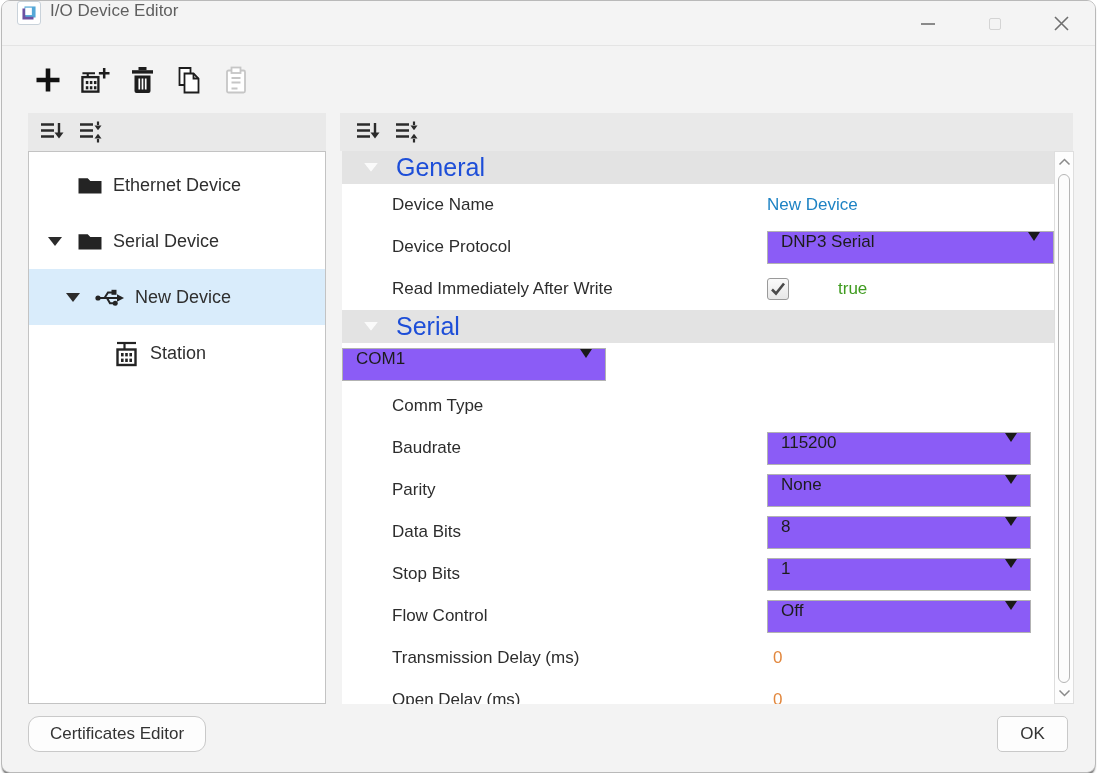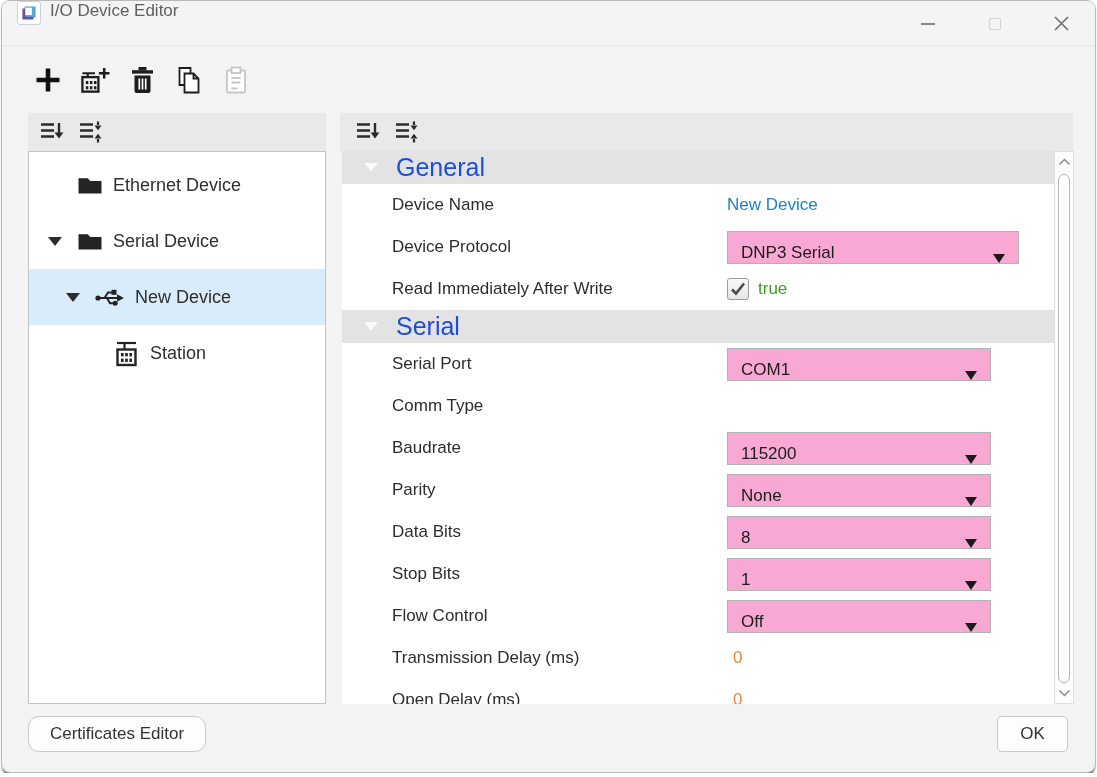--- a/index.html
+++ b/index.html
@@ -46,24 +46,24 @@
   .tri-down{width:0;height:0;border-left:7px solid transparent;border-right:7px solid transparent;
     border-top:9px solid #2b2b2b;}
   .tree-icon{margin-right:10px;display:flex;align-items:center;}
 
   
   .prop-area{position:absolute;left:340px;top:150px;width:712px;height:553px;background:#fff;overflow:hidden;}
   .section-header{height:33px;background:#e3e3e3;display:flex;align-items:center;padding-left:22px;}
   .section-tri{width:0;height:0;border-left:7px solid transparent;border-right:7px solid transparent;
     border-top:9px solid #fafafa;filter:drop-shadow(0 0 .5px #cfcfcf);margin-right:18px;}
   .section-title{font-size:25px;color:#1d4ed8;}
-  .prop-row{height:42px;display:flex;align-items:center;}
+  .prop-row{height:42px;display:flex;align-items:center;gap:40px;}
   .plabel{width:385px;padding-left:50px;font-size:17px;color:#2d2d2d;flex:none;}
   .link-value{font-size:17px;cursor:pointer;}
-  .dropdown{height:33px;border:1px solid #b2b2b2;background:#f9a8d4;display:flex;align-items:flex-end;
+  .dropdown{height:33px;border:1px solid #b2b2b2;background:#8b5cf6;display:flex;align-items:flex-start;
     justify-content:space-between;padding:0 13px;font-size:17px;color:#1c1c1c;cursor:default;}
   .dd-wide{width:292px;}
   .dd-std{width:264px;}
   .dd-arrow{width:0;height:0;border-left:6.5px solid transparent;border-right:6.5px solid transparent;
     border-top:9px solid #1a1a1a;}
   .checkbox{width:22px;height:22px;border:1px solid #9a9a9a;border-radius:3px;
     background:linear-gradient(#fafafa,#e7e7e7);display:flex;align-items:center;justify-content:center;}
   .check-label{margin-left:9px;font-size:17px;}
   .num-value{font-size:17px;}
 
@@ -283,21 +283,20 @@
       </span>
       <span class="check-label" style="color:#3f9b1f;">true</span>
     </div>
 
     <div class="section-header">
       <span class="section-tri"></span>
       <span class="section-title">Serial</span>
     </div>
 
     <div class="prop-row">
-      <span class="plabel">Serial Port</span>
       <div class="dropdown dd-std">
         <span>COM1</span>
         <span class="dd-arrow"></span>
       </div>
     </div>
 
     <div class="prop-row">
       <span class="plabel">Comm Type</span>
     </div>
 

